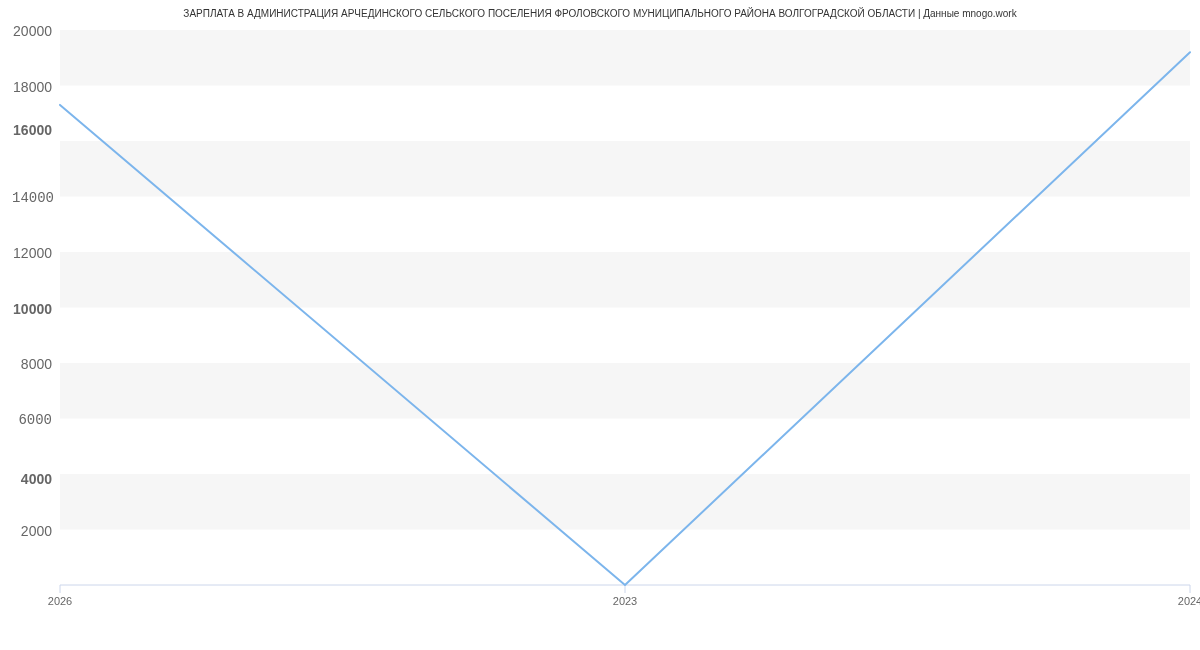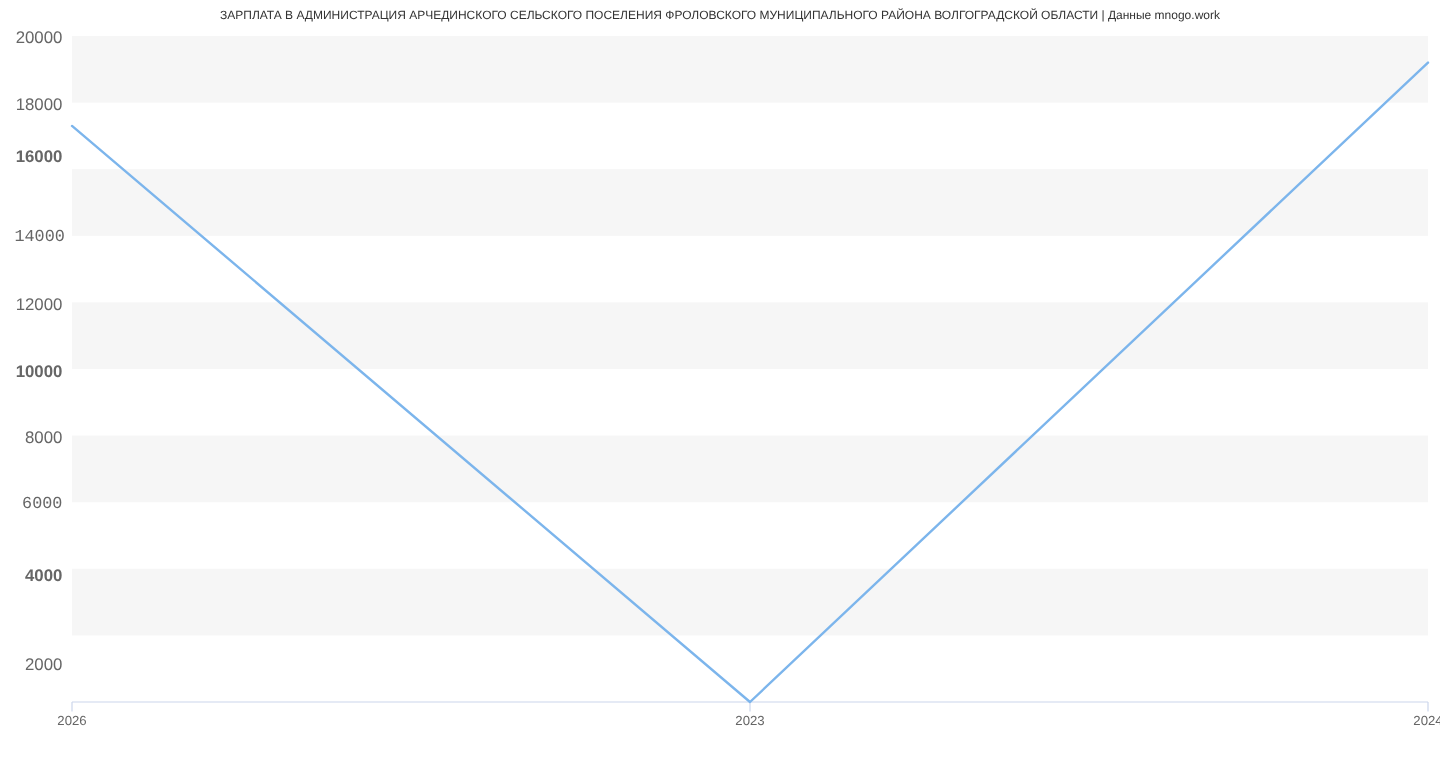--- a/index.html
+++ b/index.html
@@ -59,21 +59,21 @@
       <rect x="60" y="30" width="1130" height="55.5" fill="#f6f6f6"></rect>
       <line x1="60" x2="1190" y1="585" y2="585" stroke="#ccd6eb" stroke-width="1"></line>
       <line x1="60" x2="60" y1="585" y2="593" stroke="#ccd6eb" stroke-width="1"></line>
       <line x1="625" x2="625" y1="585" y2="593" stroke="#ccd6eb" stroke-width="1"></line>
       <line x1="1190" x2="1190" y1="585" y2="593" stroke="#ccd6eb" stroke-width="1"></line>
       <polyline points="60,104.92500000000001 625,585 1190,52.200000000000045" fill="none" stroke="#7cb5ec" stroke-width="2" stroke-linejoin="round" stroke-linecap="round"></polyline>
     </svg>
 <div class="x-tick-label" style="left: 60px; top: 595px;">2026</div>
     <div class="x-tick-label" style="left: 625px; top: 595px;">2023</div>
     <div class="x-tick-label" style="left: 1190px; top: 595px;">2024</div>
-    <div class="y-tick-label" style="left: 12px; top: 522.5px; margin-top: 22px;">2000</div>
+    <div class="y-tick-label" style="left: 12px; top: 522.5px;">2000</div>
     <div class="y-tick-label" style="left: 12px; top: 471px; font-weight: bold;">4000</div>
     <div class="y-tick-label" style="left: 12px; top: 411.5px; font-family: Liberation Mono, monospace;">6000</div>
     <div class="y-tick-label" style="left: 12px; top: 356px;">8000</div>
     <div class="y-tick-label" style="left: 12px; top: 300.5px; font-weight: bold;">10000</div>
     <div class="y-tick-label" style="left: 12px; top: 245px;">12000</div>
     <div class="y-tick-label" style="left: 12px; top: 189.5px; font-family: Liberation Mono, monospace;">14000</div>
     <div class="y-tick-label" style="left: 12px; top: 122px; font-weight: bold;">16000</div>
     <div class="y-tick-label" style="left: 12px; top: 78.5px;">18000</div>
     <div class="y-tick-label" style="left: 12px; top: 23px;">20000</div>
   </div>

